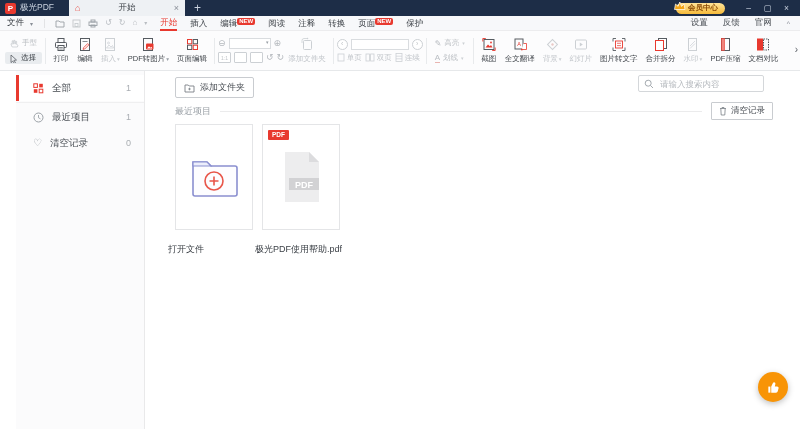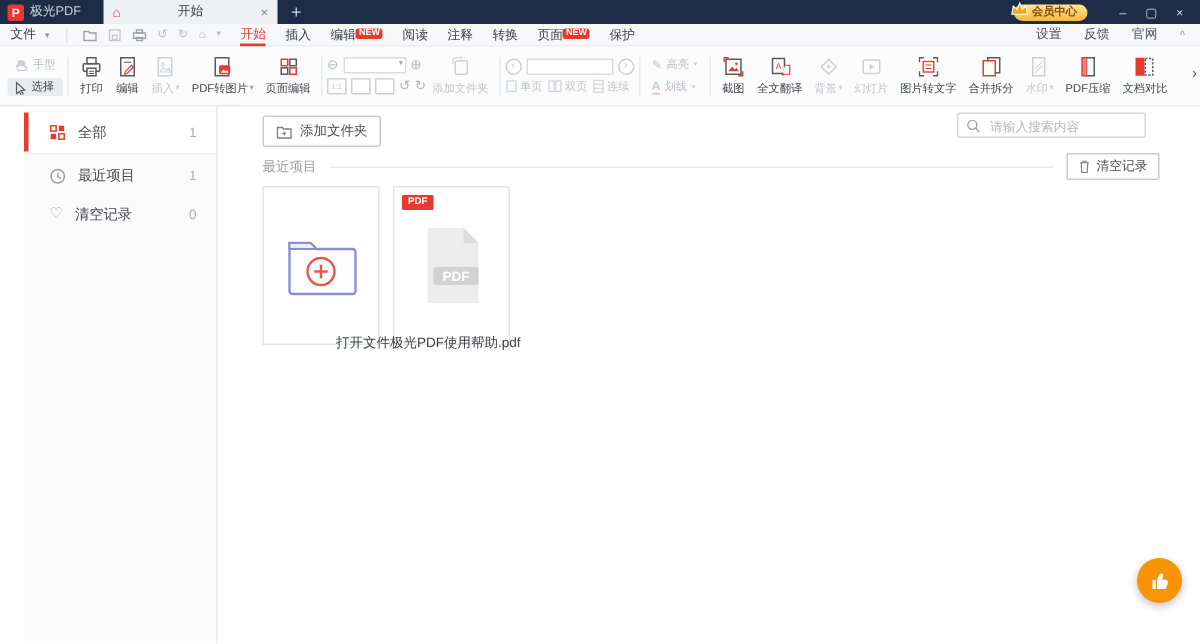--- a/index.html
+++ b/index.html
@@ -84,21 +84,21 @@
                 font-family:"Liberation Sans","DejaVu Sans",sans-serif}
   .search input::placeholder{color:#b5b9be}
   .sect{position:absolute;left:19px;right:27px;top:31px;display:flex;align-items:center;gap:9px}
   .sect .lbl{font-size:9px;color:#9aa0a6;white-space:nowrap}
   .sect .line{flex:1;height:1px;background:#ebebec}
   .clear-btn{border:1px solid #c9ccd0;border-radius:1px;height:16px;display:flex;align-items:center;gap:4px;
              padding:0 7px;font-size:8.5px;color:#4a4f55;background:#fff;white-space:nowrap}
   .cards{position:absolute;left:19px;top:53px;display:flex;gap:9px}
   .card{width:78px;height:106px;border:1px solid #e4e5e7;background:#fff;position:relative;
         display:flex;align-items:center;justify-content:center;box-sizing:border-box}
-  .card-label{position:absolute;top:97px;left:-8px;right:-8px;text-align:right;font-size:9px;color:#3c4147;white-space:nowrap}
+  .card-label{position:absolute;top:118px;left:-8px;right:-8px;text-align:left;font-size:9px;color:#3c4147;white-space:nowrap}
   .pdf-badge{position:absolute;top:5px;left:5px;background:#e8392f;color:#fff;font-size:6.5px;font-weight:bold;
              padding:1.5px 4px;border-radius:1px;line-height:1}
   .fab{position:absolute;right:12px;bottom:27px;width:30px;height:30px;border-radius:50%;background:#f89406;
        display:flex;align-items:center;justify-content:center;box-shadow:0 2px 6px rgba(0,0,0,.25)}
 </style>
 </head>
 <body>
 
 <div class="app">
 

